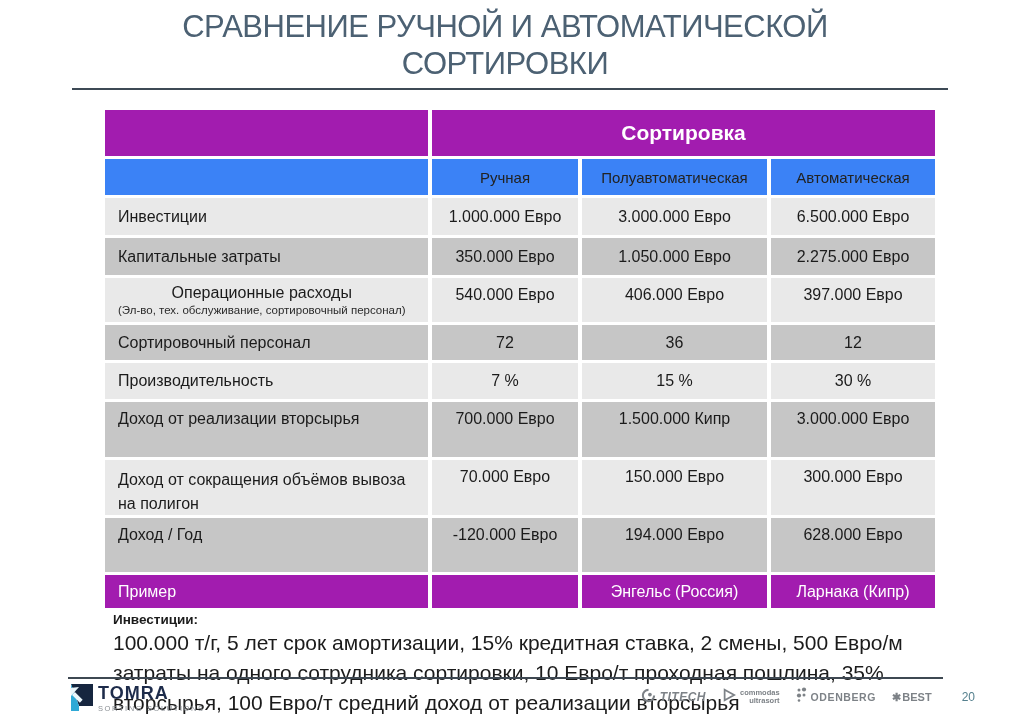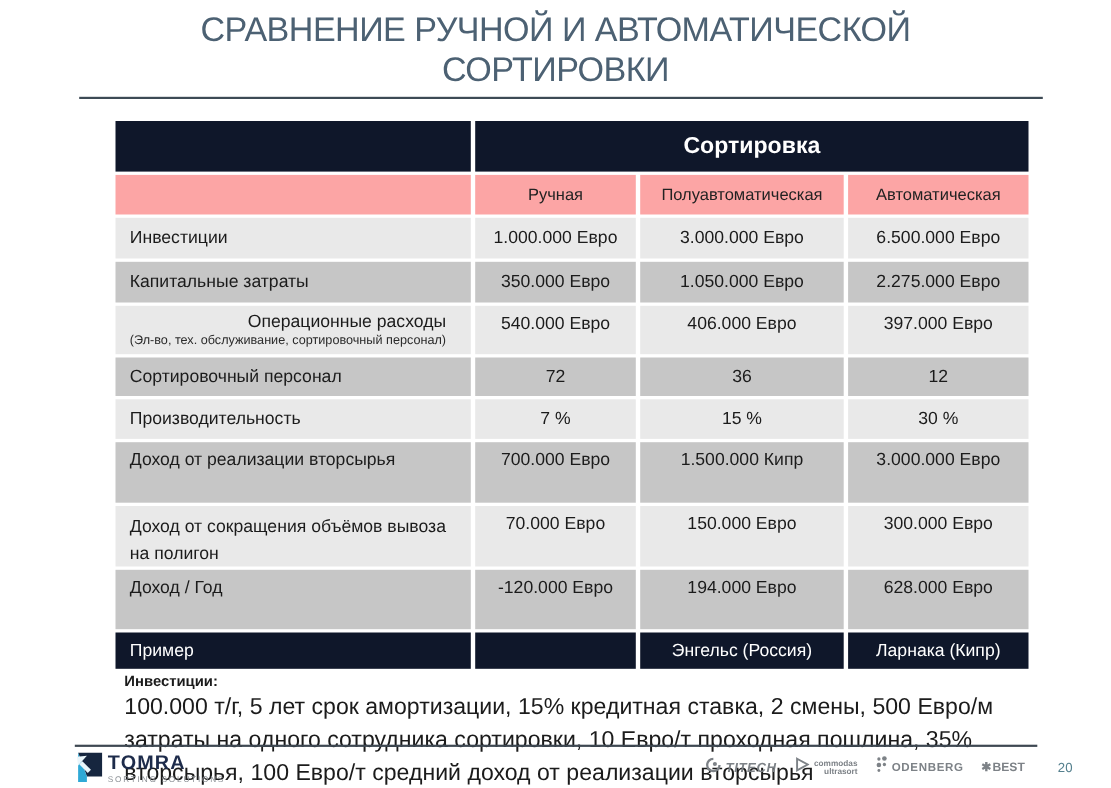--- a/index.html
+++ b/index.html
@@ -17,28 +17,28 @@
 
   
   .cmp-table { position:absolute; left:105px; top:110px; width:830px;
                display:grid;
                grid-template-columns:323px 146px 185px 164px;
                grid-template-rows:46px 36px 37px 37px 44px 35px 36px 55px 55px 54px 33px;
                column-gap:4px; row-gap:3px; font-size:16px; }
   .cell { display:flex; align-items:center; justify-content:center; overflow:hidden; }
   .cell.label { justify-content:flex-start; padding-left:13px; padding-right:8px; }
   .cell.top { align-items:flex-start; padding-top:8px; }
-  .navy  { background:#0f172a; color:#ffffff; }
+  .navy  { background:#a21caf; color:#ffffff; }
   .light { background:#e9e9e9; }
   .dark  { background:#c6c6c6; }
-  .subhead { background:#fca5a5; font-size:15px; color:#222; }
+  .subhead { background:#3b82f6; font-size:15px; color:#222; }
   .span3 { grid-column:2 / 5; }
   .group-head { font-size:21px; font-weight:700; }
   .lbl-stack { display:flex; flex-direction:column; justify-content:center;
-               align-items:flex-end; line-height:1.2; }
+               align-items:center; line-height:1.2; }
   .sublabel { font-size:11.5px; color:#2a2a2a; margin-top:2px; }
   .wrap2 { line-height:1.5; }
 
   
   .assumptions { position:absolute; left:113px; top:612px; width:805px; }
   .assumptions .head { font-size:13.5px; font-weight:700; margin-bottom:1px; }
   .assumptions .body { font-size:21px; line-height:1.42; }
 
   
   .footer-rule { position:absolute; top:677px; left:68px; width:875px; height:2px;

